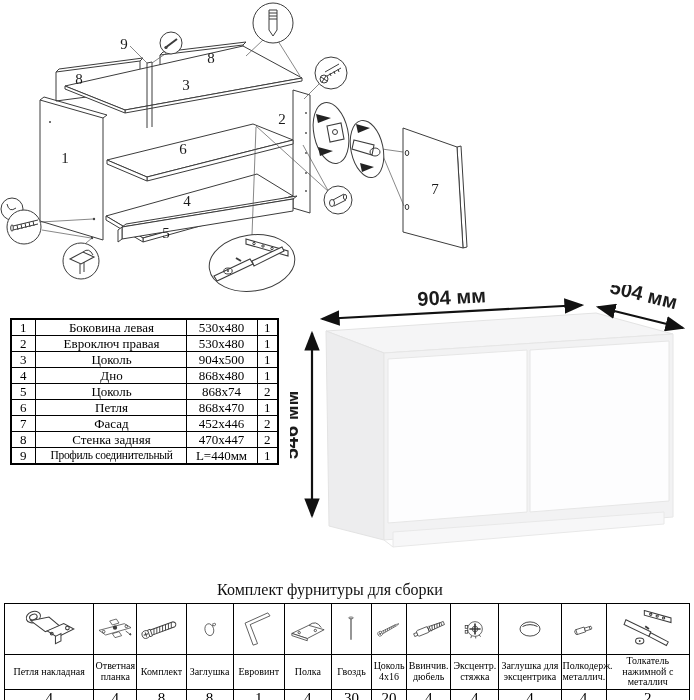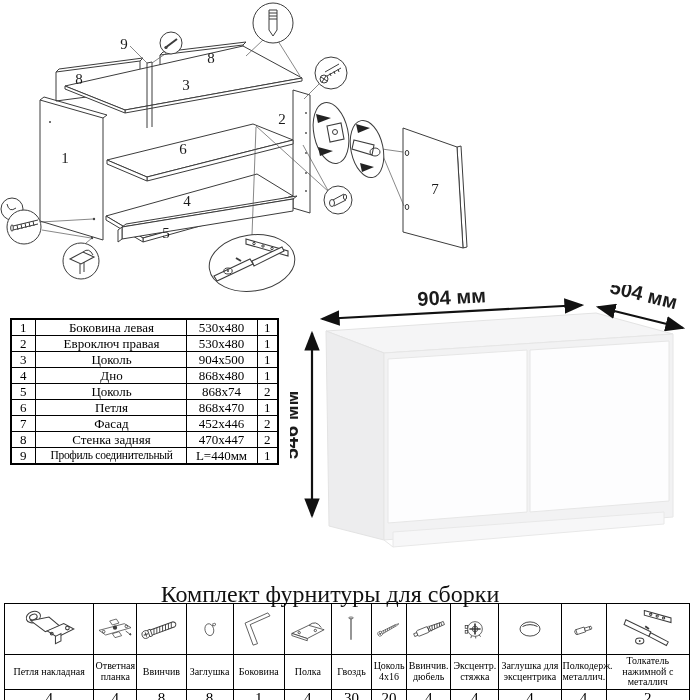--- a/index.html
+++ b/index.html
@@ -25,21 +25,21 @@
   table.parts td.nm{text-align:center;padding-left:4px;}
   table.parts tr:last-child td.nm{font-size:11.5px;letter-spacing:-0.3px;margin-top:20px;}
 
   
   .cabinet{position:absolute;left:290px;top:285px;}
   .dim{font:bold 20px "Liberation Sans", sans-serif;fill:#1c1c1c;text-anchor:middle;}
   .dimline{stroke:#111;stroke-width:2.2;fill:none;}
 
   
   .hw-title{position:absolute;left:0;top:581px;width:660px;text-align:center;
-      font-size:24px;font-family:"Liberation Serif", serif;color:#111;}
+      font-size:16px;font-family:"Liberation Serif", serif;color:#111;}
   table.hw{position:absolute;left:4px;top:603px;border-collapse:collapse;
       border:1.5px solid #000;table-layout:fixed;width:686px;}
   table.hw td{border:1px solid #000;text-align:center;vertical-align:middle;padding:0;}
   table.hw tr.icons td{height:50px;}
   table.hw tr.names td{height:24px;font-size:10px;line-height:1.05;padding:1px;
       font-family:"Liberation Serif", serif;}
   table.hw tr.qty td{height:18px;font-size:15px;font-family:"Liberation Serif", serif;}
   .icon{display:block;margin:0 auto;}
   .istroke{fill:none;stroke:#3c3c3c;stroke-width:1.2;}
   .ifill{fill:#fff;stroke:#3c3c3c;stroke-width:1.1;}
@@ -436,23 +436,23 @@
             <polygon class="ifill" points="33,29 52,39 50,43 31,33"></polygon>
             <ellipse class="ifill" cx="21" cy="38" rx="4.5" ry="3.2"></ellipse>
             <circle class="idark" cx="21" cy="38" r="1"></circle>
             <path class="istroke" style="stroke-width:2" d="M27,22 l4,3"></path>
           </svg>
         </td>
       </tr>
       <tr class="names">
         <td>Петля накладная</td>
         <td>Ответная планка</td>
-        <td>Ввинчив</td>
+        <td>Комплект</td>
         <td>Заглушка</td>
-        <td>Боковина</td>
+        <td>Евровинт</td>
         <td>Полка</td>
         <td>Гвоздь</td>
         <td>Цоколь 4x16</td>
         <td>Ввинчив. дюбель</td>
         <td>Эксцентр. стяжка</td>
         <td>Заглушка для эксцентрика</td>
         <td>Полкодерж. металлич.</td>
         <td>Толкатель нажимной с металлич</td>
       </tr>
       <tr class="qty">

